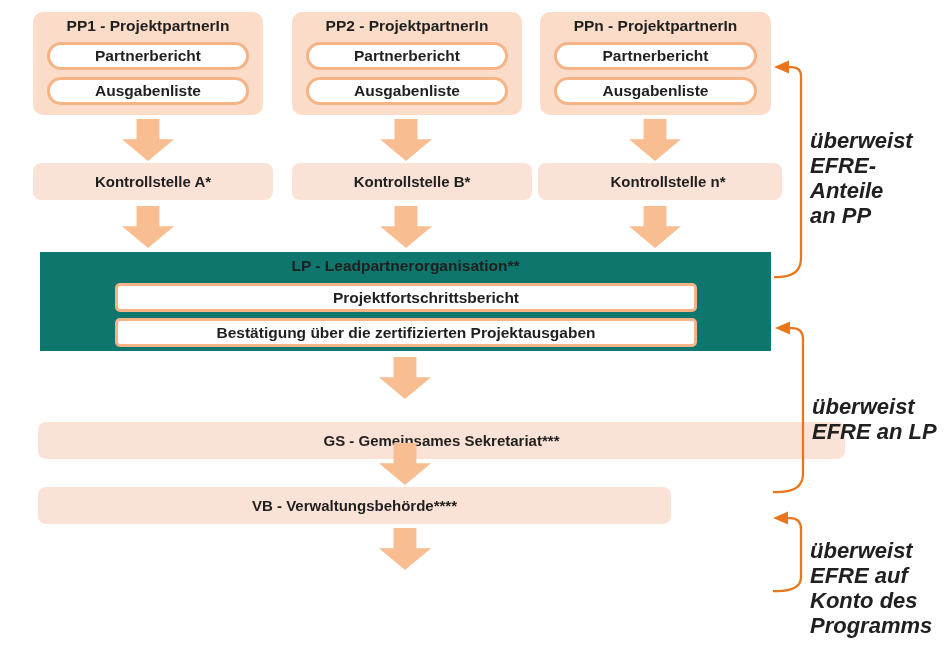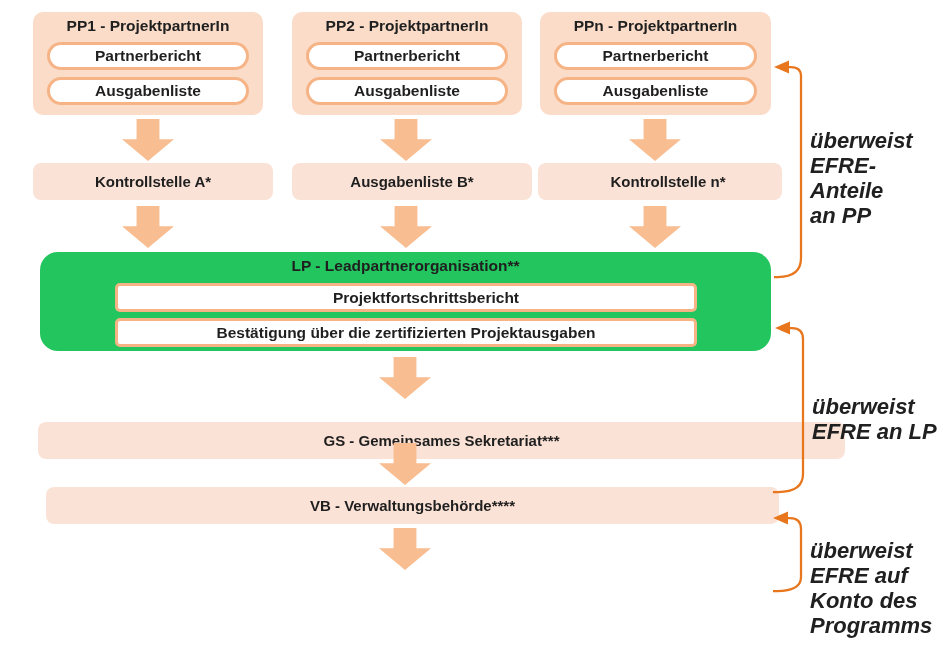--- a/index.html
+++ b/index.html
@@ -19,21 +19,21 @@
   .arr{
     position:absolute;width:52px;height:42px;background:#f8bd90;
     clip-path:polygon(28% 0,72% 0,72% 48%,100% 48%,50% 100%,0 48%,28% 48%);
   }
   
   .row{
     position:absolute;background:#fbe2d6;border-radius:8px;box-sizing:border-box;
     display:flex;align-items:center;justify-content:center;font-weight:bold;font-size:15px;
   }
   
-  .lp{position:absolute;left:40px;top:252px;width:731px;height:99px;background:#22c55e;border-radius:18px;}
+  .lp{position:absolute;left:40px;top:252px;width:731px;height:99px;background:#0f766e;border-radius:0;}
   .lp-title{height:26px;padding-top:5px;text-align:center;font-weight:bold;font-size:15.5px;}
   .lp-doc{
     position:absolute;left:75px;width:582px;height:29px;background:#fff;border:3px solid #f6b486;border-radius:5px;
     box-sizing:border-box;display:flex;align-items:center;justify-content:center;font-weight:bold;font-size:15.5px;
   }
   
   .ann{position:absolute;font-style:italic;font-weight:bold;font-size:22px;line-height:25px;color:#202020;}
   .overlay{position:absolute;left:0;top:0;pointer-events:none;}
 </style>
 </head>
@@ -55,40 +55,40 @@
     <div class="pp-title">PPn - ProjektpartnerIn</div>
     <div class="doc">Partnerbericht</div>
     <div class="doc">Ausgabenliste</div>
   </div>
 
   <div class="arr" style="left:122px;top:119px;"></div>
   <div class="arr" style="left:380px;top:119px;"></div>
   <div class="arr" style="left:629px;top:119px;"></div>
 
   <div class="row" style="left:33px;top:163px;width:240px;height:37px;">Kontrollstelle A*</div>
-  <div class="row" style="left:292px;top:163px;width:240px;height:37px;">Ausgabenliste B*</div>
+  <div class="row" style="left:292px;top:163px;width:240px;height:37px;">Kontrollstelle B*</div>
   <div class="row" style="left:538px;top:163px;width:244px;height:37px;padding-left:16px;">Kontrollstelle n*</div>
 
   <div class="arr" style="left:122px;top:206px;"></div>
   <div class="arr" style="left:380px;top:206px;"></div>
   <div class="arr" style="left:629px;top:206px;"></div>
 
   <div class="lp">
     <div class="lp-title">LP - Leadpartnerorganisation**</div>
     <div class="lp-doc" style="top:31px;padding-left:40px;">Projektfortschrittsbericht</div>
     <div class="lp-doc" style="top:66px;">Bestätigung über die zertifizierten Projektausgaben</div>
   </div>
 
   <div class="arr" style="left:379px;top:357px;"></div>
 
   <div class="row" style="left:38px;top:402px;width:807px;height:37px;margin-top:20px;">GS - Gemeinsames Sekretariat***</div>
 
   <div class="arr" style="left:379px;top:443px;"></div>
 
-  <div class="row" style="left:46px;top:487px;width:733px;height:37px;">VB - Verwaltungsbehörde****</div>
+  <div class="row" style="left:38px;top:487px;width:633px;height:37px;">VB - Verwaltungsbehörde****</div>
 
   <div class="arr" style="left:379px;top:528px;"></div>
 
 
   <svg class="overlay" width="945" height="647" viewBox="0 0 945 647">
     <g stroke="#e8761d" stroke-width="2.25" fill="none">
       <path d="M 774 277 L 778 277 Q 801 277 801 258 L 801 76 Q 801 67 791 67 L 789 67"></path>
       <path d="M 773 492 L 778 492 Q 803 492 803 474 L 803 339 Q 803 328 792 328 L 790 328"></path>
       <path d="M 773 591 L 777 591 Q 801 591 801 577 L 801 529 Q 801 518 790 518 L 788 518"></path>
     </g>

